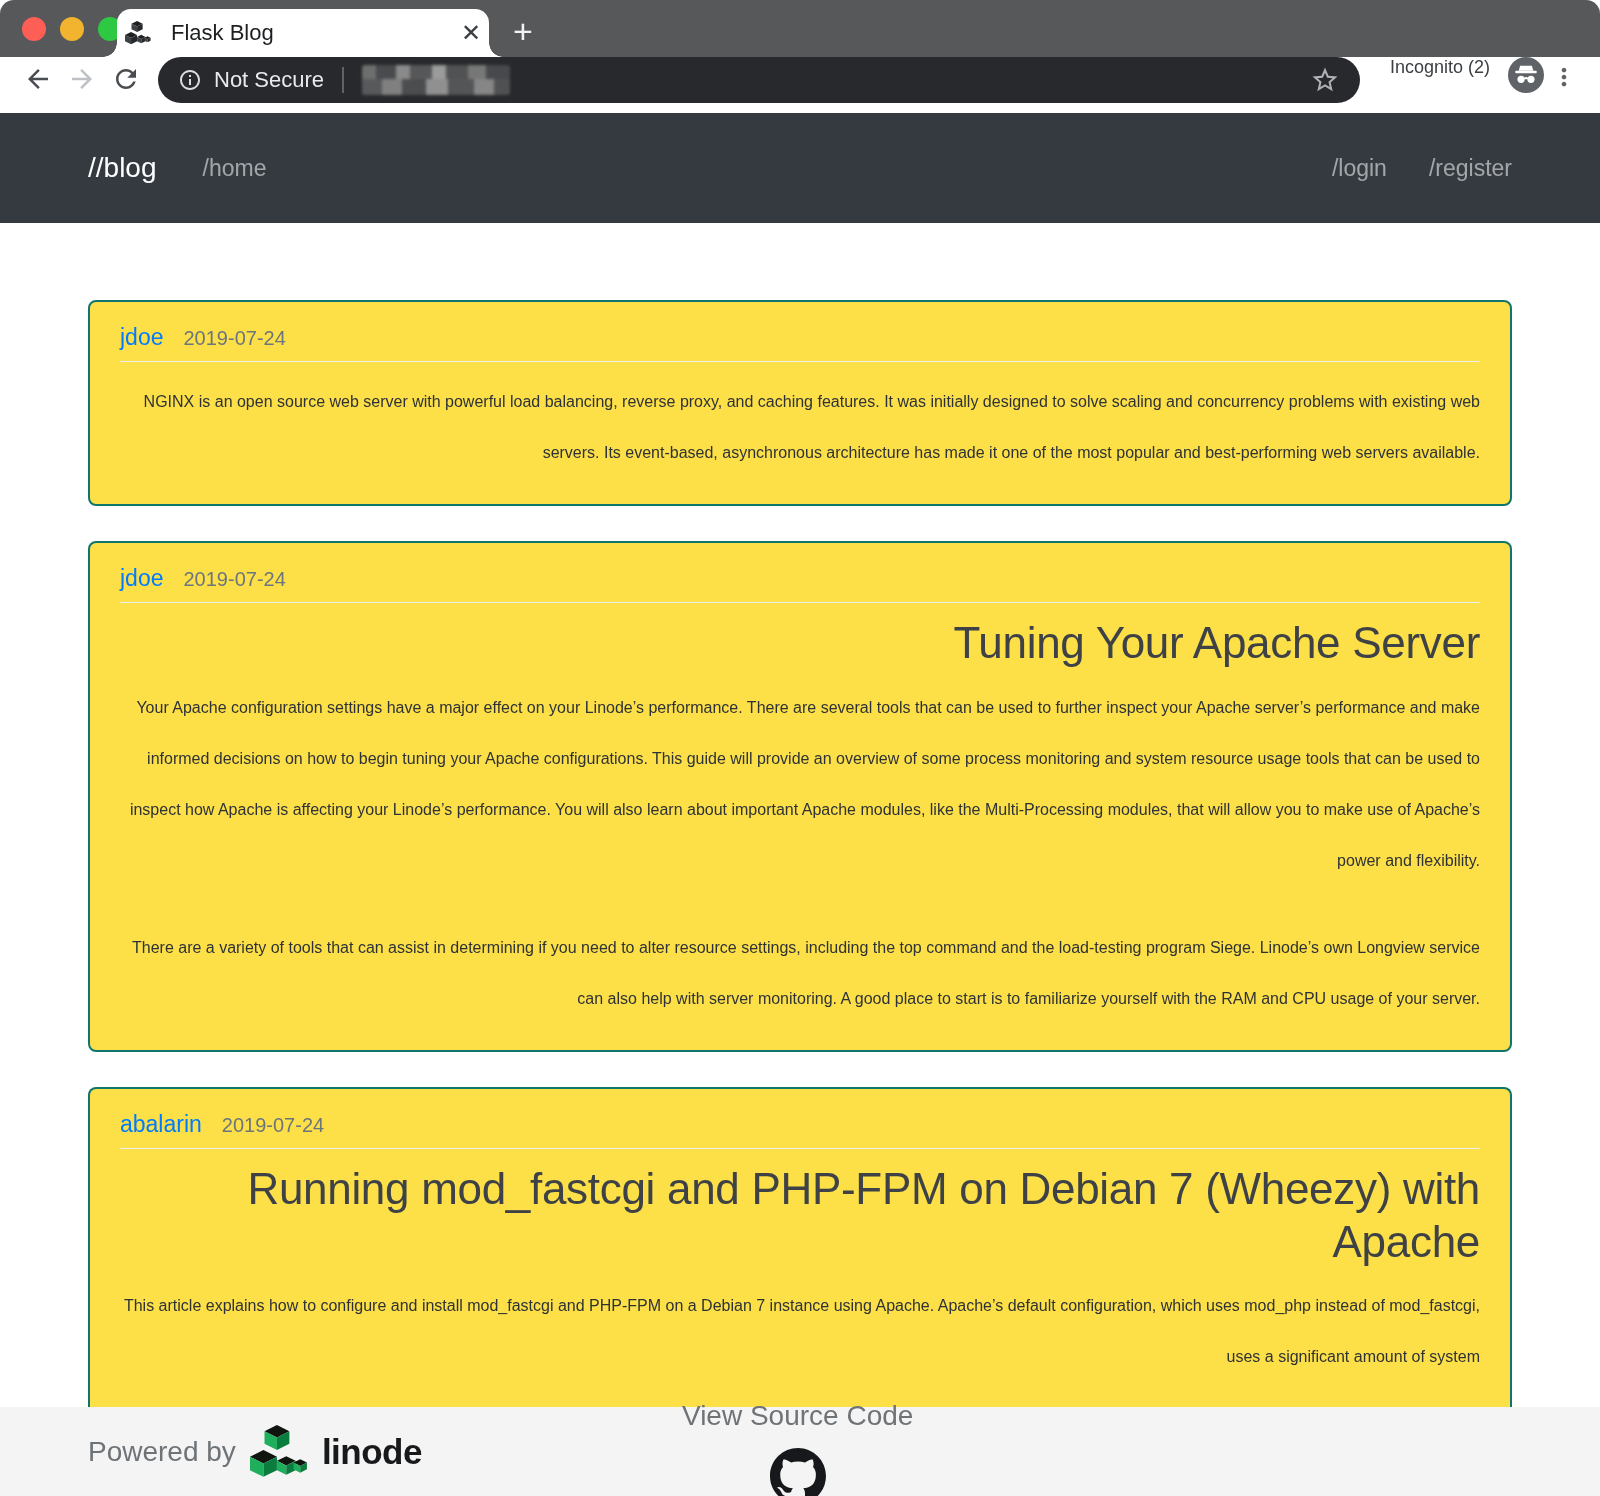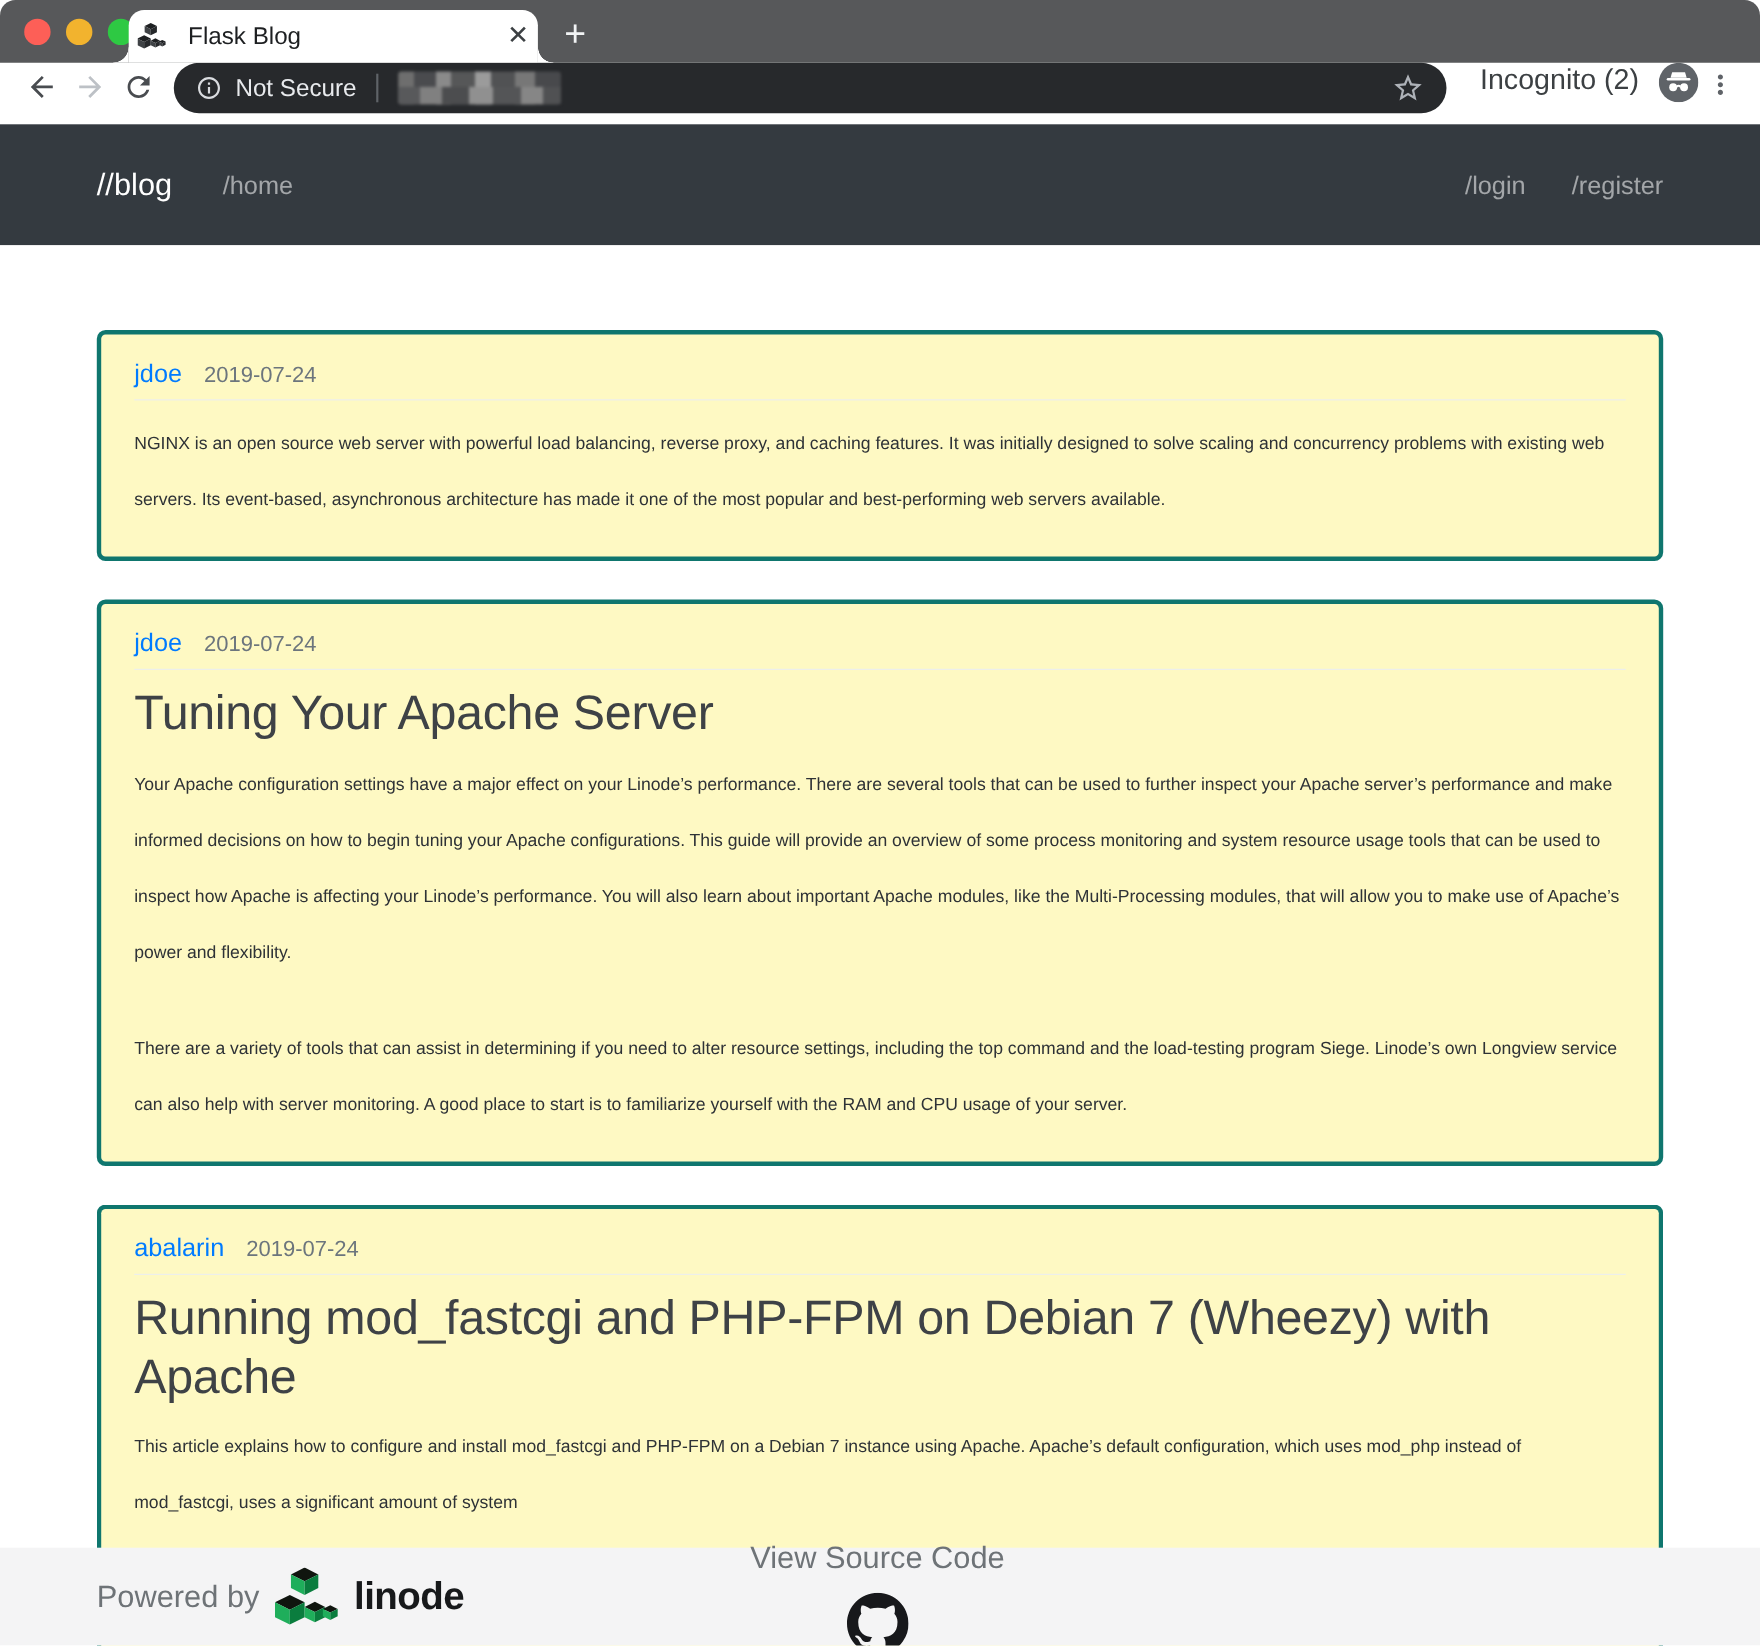--- a/index.html
+++ b/index.html
@@ -38,32 +38,32 @@
     flex:1; height:46px; background:#27292c; border-radius:23px; margin:0 16px 0 10px;
     display:flex; align-items:center; padding:0 20px; min-width:0;
   }
   .omni-label { margin-left:12px; font-size:22px; color:#e8eaed; white-space:nowrap; }
   .omni-divider { width:2px; height:26px; background:#5f6368; margin:0 18px; }
   .blurred-url { width:148px; height:30px; border-radius:3px; position:relative; filter:blur(1.4px); overflow:hidden;
     background:linear-gradient(90deg,#6e6e6e 0 14px,#4a4b4e 14px 34px,#8a8a8a 34px 48px,#565758 48px 70px,#9b9b9b 70px 84px,#515254 84px 106px,#777 106px 124px,#48494c 124px 148px); }
   .blurred-url::after { content:''; position:absolute; left:0; bottom:0; width:100%; height:52%;
     background:linear-gradient(90deg,#58595b 0 20px,#808080 20px 40px,#4c4d4f 40px 64px,#909090 64px 86px,#545557 86px 112px,#868686 112px 132px,#505153 132px 148px); }
   .omni-spacer { flex:1; }
-  .incog-label { font-size:26px; color:#3c4043; margin:0 18px 0 14px; white-space:nowrap; }
+  .incog-label { font-size:18px; color:#3c4043; margin:0 18px 0 14px; white-space:nowrap; }
   .menu-dots { width:40px; height:40px; display:flex; align-items:center; justify-content:center; }
 
   
   .navbar { height:110px; background:#343a40; display:flex; align-items:center; padding:0 88px; }
   .brand { font-size:28px; color:#ffffff; text-decoration:none; margin-right:46px; }
   .navlink { font-size:23px; color:rgba(255,255,255,0.55); text-decoration:none; }
   .nav-right { margin-left:auto; display:flex; gap:42px; }
 
   
   .content { padding:77px 88px 0 88px; background:#fff; }
-  .card { background:#fef9c3; border:4px solid #0f766e; border-radius:8px; padding:22px 30px 26px 30px; margin-bottom:35px; }
+  .card { background:#fde047; border:2px solid #0f766e; border-radius:8px; padding:22px 30px 26px 30px; margin-bottom:35px;text-align:right; }
   .card.clipped { border-bottom:0; border-radius:8px 8px 0 0; padding-bottom:150px; margin-bottom:0; }
   .meta { display:flex; align-items:baseline; gap:20px; }
   .user-link { font-size:23px; color:#007bff; text-decoration:none; }
   .post-date { font-size:20px; color:#6c757d; }
   .card hr { border:0; border-top:1px solid #eceef0; margin:10px 0 14px 0; }
   .post-title { margin:0 0 12px 0; font-size:44px; line-height:1.2; font-weight:500; color:#3e4246; letter-spacing:-0.3px; }
   .post-body p { margin:0 0 36px 0; font-size:16px; line-height:51px; color:#2e3236; }
   .post-body p:last-child { margin-bottom:0; }
 
   

